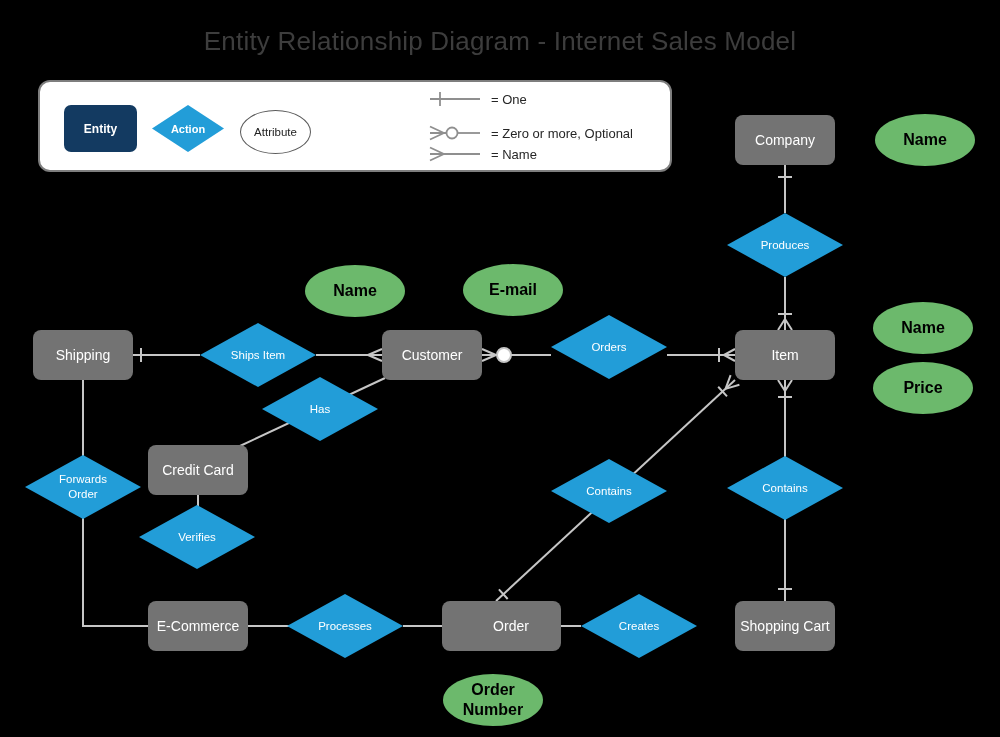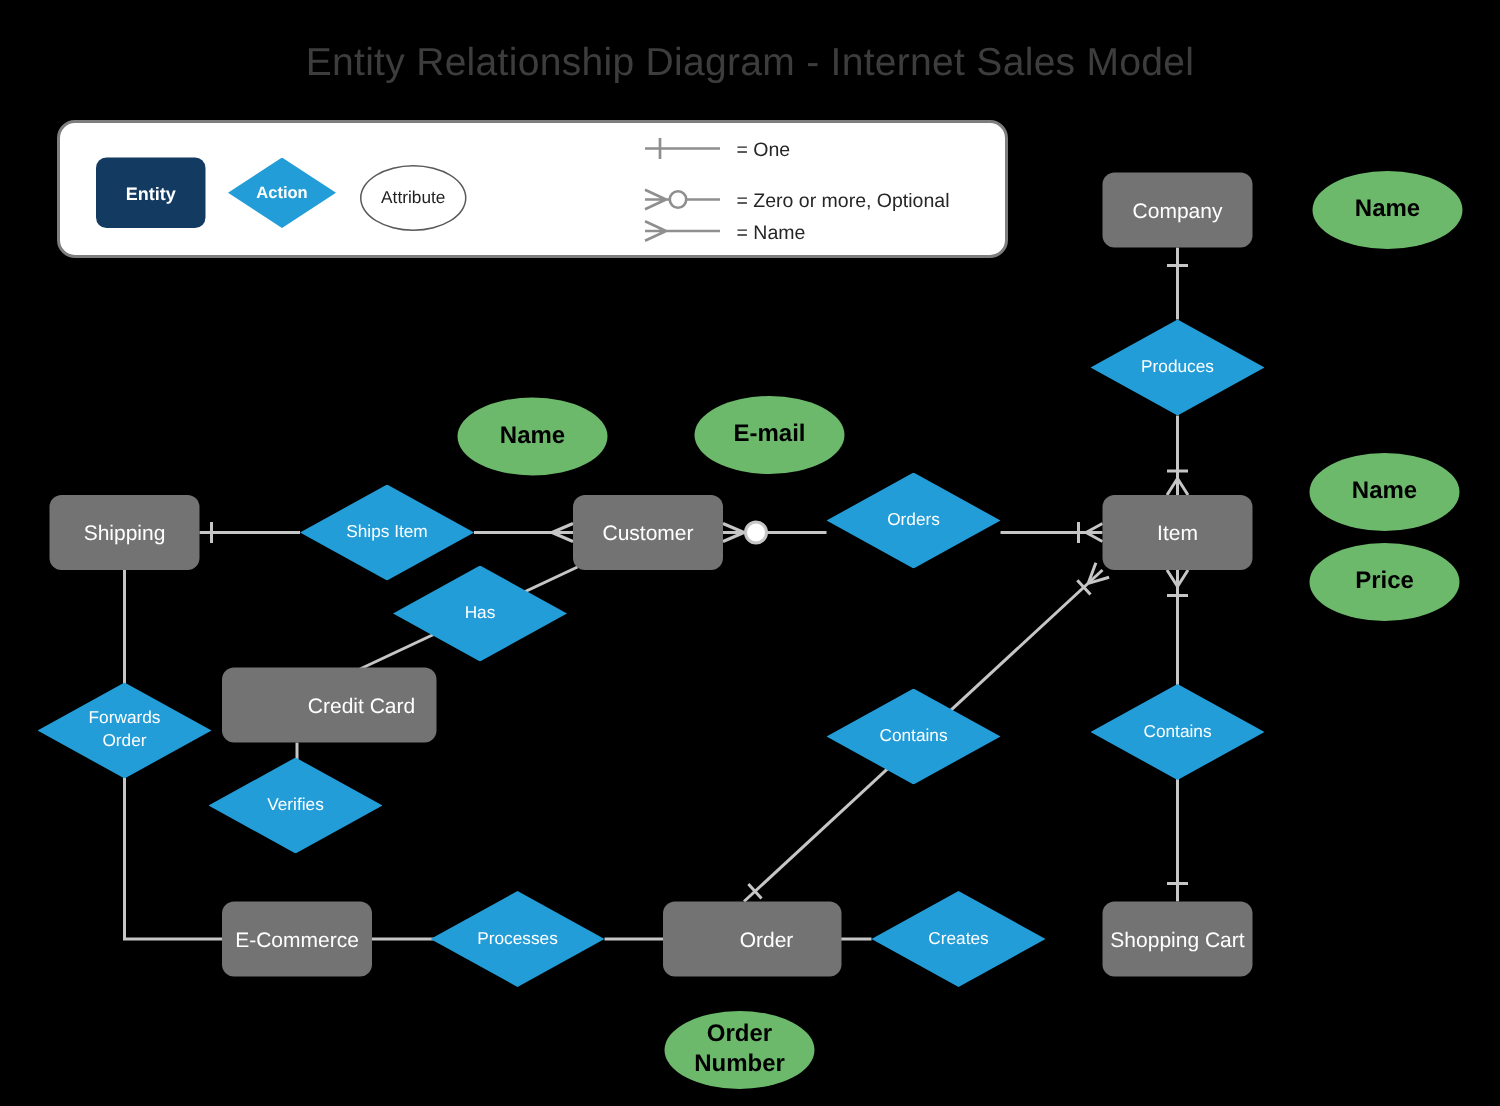--- a/index.html
+++ b/index.html
@@ -124,21 +124,21 @@
 
   <div class="entity" style="left:735px;top:115px;">
       <span>Company</span>
     </div>
   <div class="entity" style="left:33px;top:330px;">
       <span>Shipping</span>
     </div>
   <div class="entity" style="left:382px;top:330px;">
       <span>Customer</span>
     </div>
-  <div class="entity" style="left:148px;top:445px;padding-left:43px;">
+  <div class="entity" style="left:148px;top:445px;">
       <span>Credit Card</span>
     </div>
   <div class="entity" style="left:735px;top:330px;">
       <span>Item</span>
     </div>
   <div class="entity" style="left:148px;top:601px;">
       <span>E-Commerce</span>
     </div>
   <div class="entity" style="left:442px;top:601px;padding-left:19px;">
       <span>Order</span>

